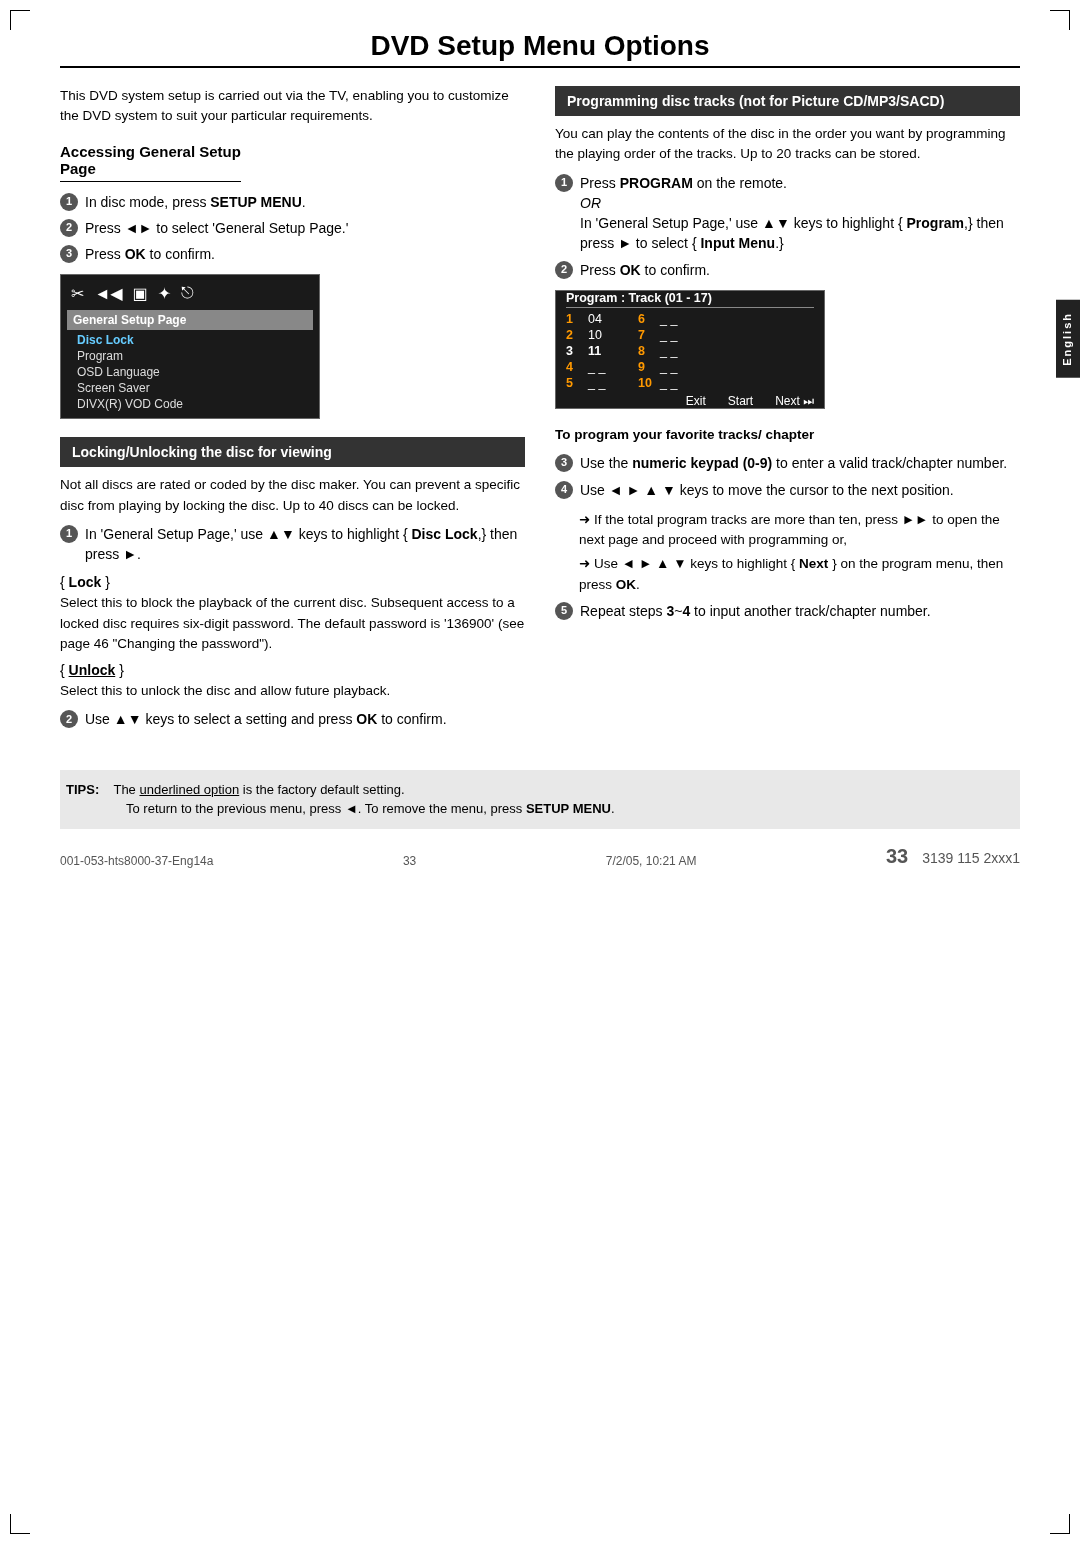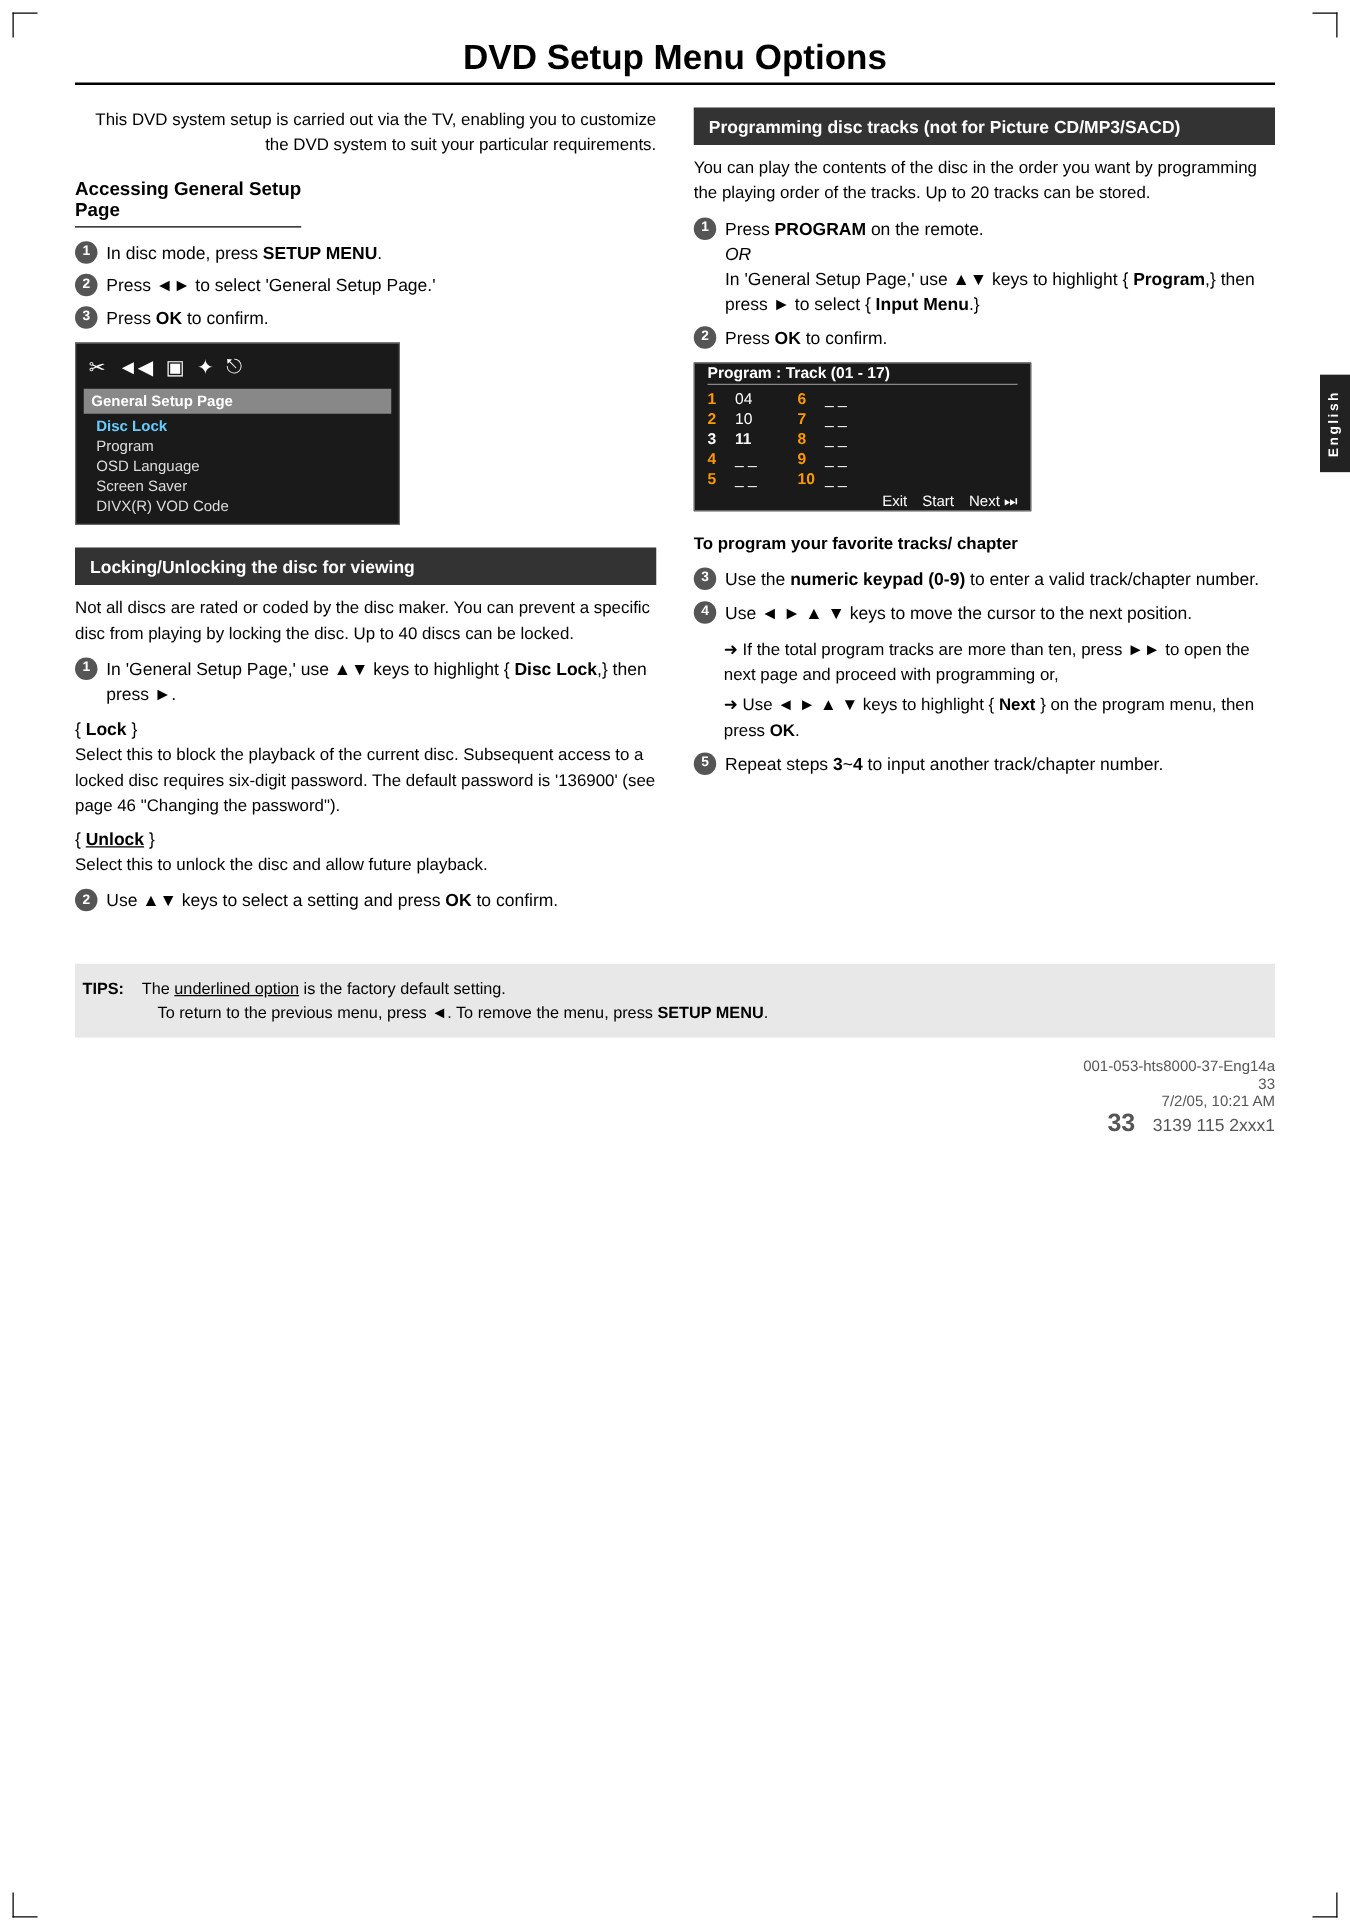--- a/index.html
+++ b/index.html
@@ -203,21 +203,21 @@
       color: #f90;
       font-weight: bold;
       width: 14px;
     }
     .track-row .val {
       min-width: 30px;
     }
     .track-actions {
       display: flex;
       justify-content: flex-end;
-      gap: 12px;
+      gap: 22px;
       margin-top: 4px;
       font-size: 12px;
       text-align: center;
     }
 
     
     .arrow { font-style: normal; }
 
     
     .tips-box {
@@ -231,32 +231,30 @@
     .tips-label { font-weight: bold; }
 
     
     .page-footer {
       display: flex;
       justify-content: space-between;
       align-items: flex-end;
       margin-top: 16px;
       font-size: 12px;
       color: #555;
-      flex-direction: column;
     }
 
     .underline { text-decoration: underline; }
     .bold { font-weight: bold; }
     .italic { font-style: italic; }
 
     .intro-text {
       margin-bottom: 16px;
       font-size: 13.5px;
       line-height: 1.5;
-      text-align: right;
     }
     .arrow-bullet {
       margin-left: 24px;
       margin-bottom: 4px;
       font-size: 13.5px;
       line-height: 1.5;
     }
   </style>
 </head>
 <body>

